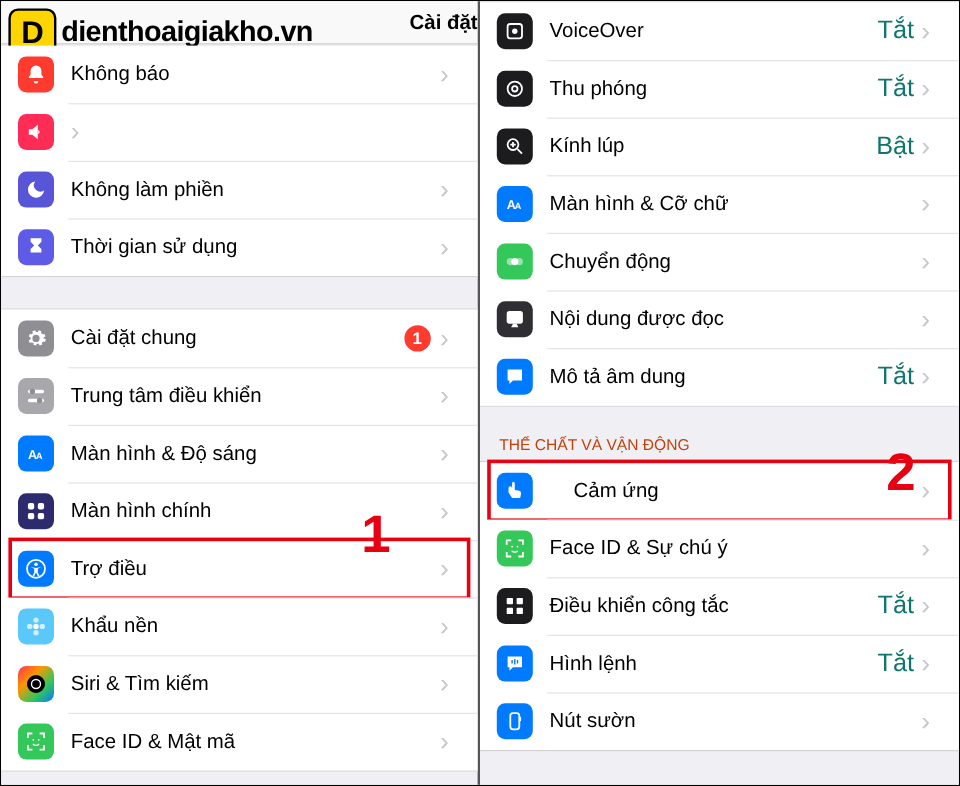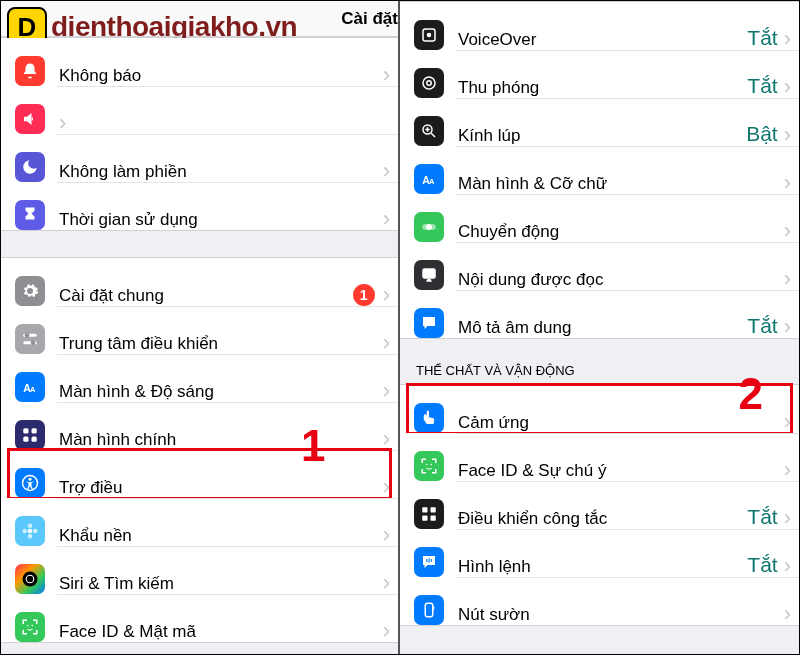--- a/index.html
+++ b/index.html
@@ -46,43 +46,43 @@
   .brand-icon{
     width:40px;height:40px;
     background:#ffd500;
     border-radius:8px;
     display:flex;align-items:center;justify-content:center;
     font-weight:900;font-size:26px;color:#000;
     border:2px solid #000;
   }
   .brand-text{
     font-weight:800;
-    font-size:28px;
-    color:#7f1d1d;
+    font-size:24px;
+    color:#000000;
     letter-spacing:-0.5px;
   }
   .group {
     background: #fff;
     border-top: 1px solid #d1d1d6;
     border-bottom: 1px solid #d1d1d6;
   }
   .spacer { height: 26px; background:#efeff4; }
   .section-title{
     font-size:13px;
-    color:#000000;
+    color:#c2410c;
     padding:24px 16px 6px 16px;
     text-transform:none;
     background:#efeff4;
     position:relative;
   }
   .row {
     display: flex;
-    align-items: flex-end;
+    align-items: center;
     height: 48px;
-    padding: 0 8px 0 14px;
+    padding: 0 24px 0 14px;
     background:#fff;
     position:relative;
   }
   .row + .row::before{
     content:"";
     position:absolute;
     left:56px; right:0; top:0;
     height:1px;
     background:#e3e3e8;
   }
@@ -370,21 +370,21 @@
                 <path d="M4 4h16v12H10l-4 4v-4H4z"></path>
               </svg>
             </div>
             <div class="label">Mô tả âm dung</div>
             <div class="value">Tắt</div>
             <div class="chev">›</div>
           </div>
         </div>
         <div class="section-title">THỂ CHẤT VÀ VẬN ĐỘNG</div>
         <div class="group">
-          <div class="row" style="position: relative;">
+          <div class="row" style="position: relative; gap: 20px;">
             <div class="icon c-blue">
               <svg viewBox="0 0 24 24" fill="white">
                 <path d="M10 2a2 2 0 0 1 2 2v7l5 1a3 3 0 0 1 2 3l-1 5H9l-4-6V9a2 2 0 0 1 4 0V4a2 2 0 0 1 1-2z"></path>
               </svg>
             </div>
             <div class="label">Cảm ứng</div>
             <div class="chev">›</div>
             <div class="highlight" style="top: -2px; bottom: -2px;"></div>
           </div>
           <div class="row">

